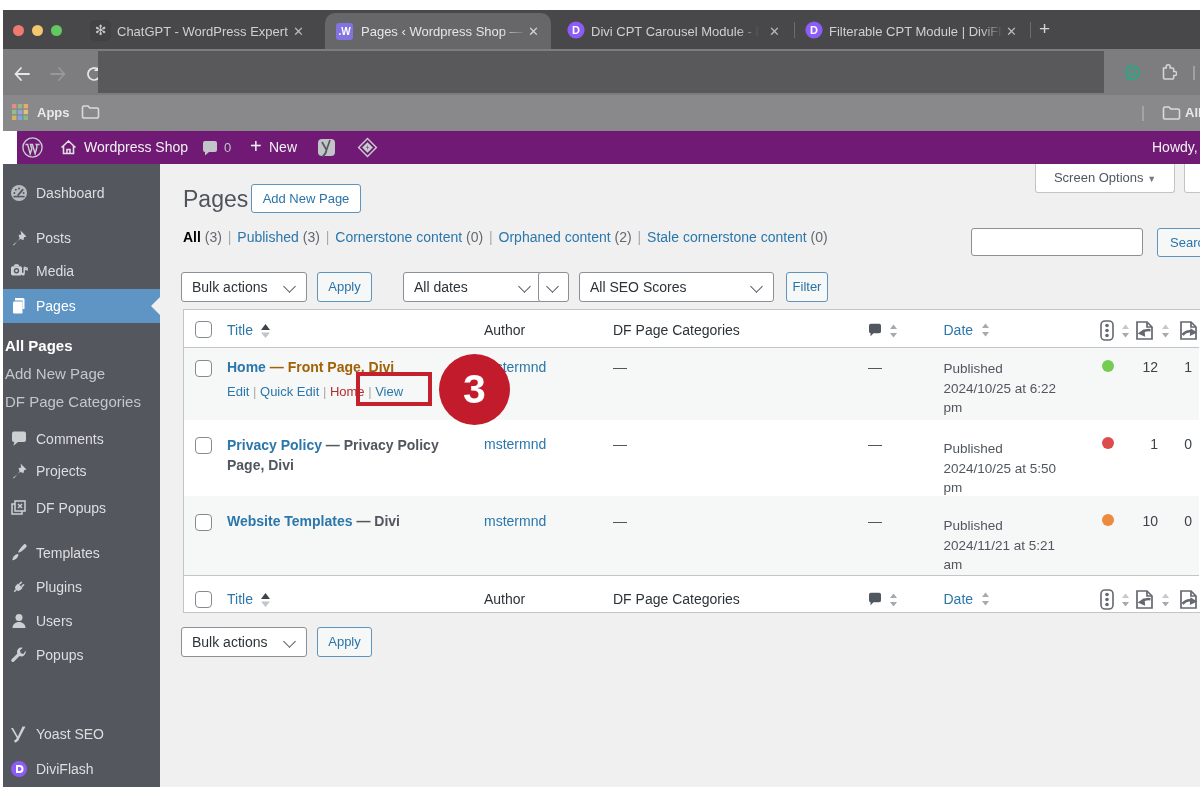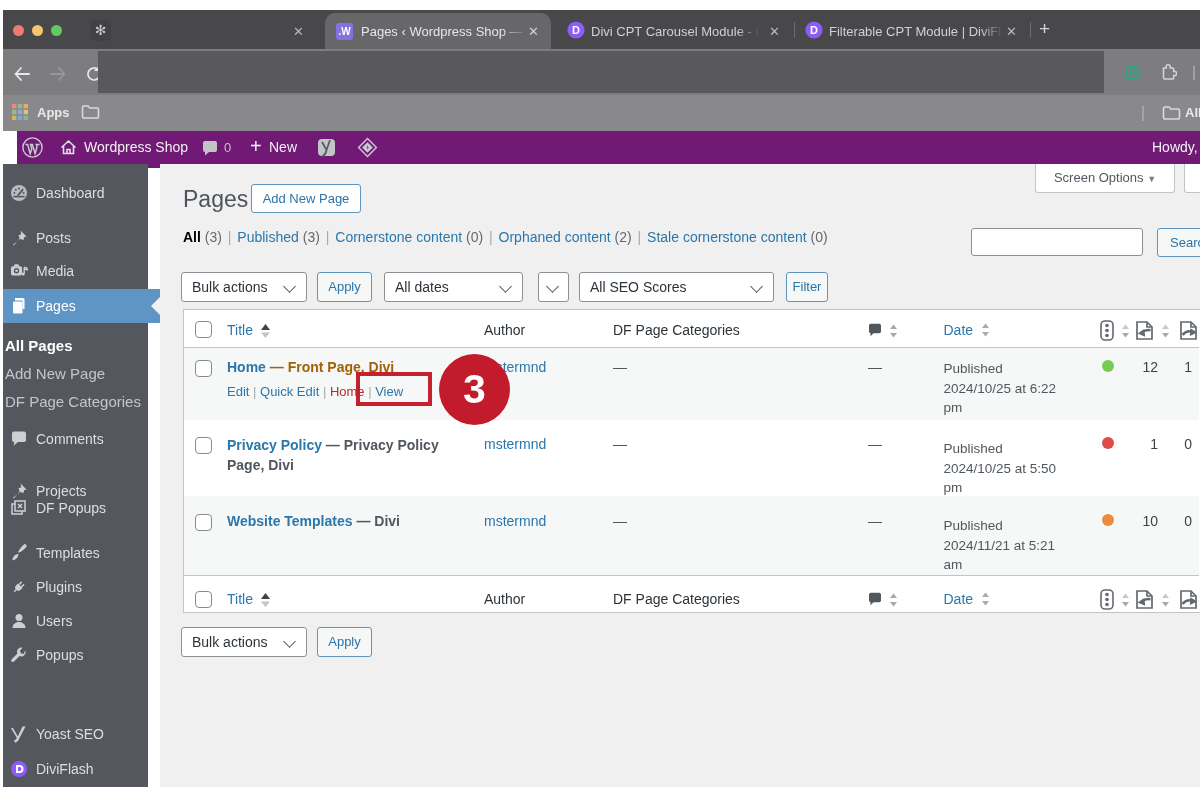--- a/index.html
+++ b/index.html
@@ -23,21 +23,21 @@
 #redact { left:98px; top:51px; width:1006px; height:42px; background:#59595b; }
 
 
 #bmbar { left:3px; top:95px; width:1197px; height:36px; background:#89898c; }
 
 
 #adminbar { left:17px; top:131px; width:1197px; height:37px; overflow:hidden; background:#701a75; color:#ebecec; font-size:13px; }
 #adminbar .it { position:absolute; top:0; height:33px; line-height:33px; }
 
 
-#sidebar { left:3px; top:164px; width:145px; height:623px; background:#54585e; color:#dcdee0; font-size:14px;text-align:right; }
+#sidebar { left:3px; top:164px; width:157px; height:623px; background:#54585e; color:#dcdee0; font-size:14px;text-align:right; }
 .mi { position:absolute; left:0; width:157px; height:34px; line-height:34px; }
 .mi .ic { position:absolute; left:6.5px; top:8px; width:18px; height:18px; }
 .mi .lb { position:absolute; left:33px; }
 .smi { position:absolute; left:2px; font-size:15px; color:#c3c7cb; }
 #pages-active { background:#5e95c5; color:#fff; }
 #menu-arrow { left:142px; top:297px; width:0; height:0; border:9px solid transparent; border-right:9px solid #f0f0f1; }
 
 
 #main { left:160px; top:164px; width:1040px; height:623px; background:#f0f0f1; color:#3c434a; }
 .panelbtn { position:absolute; background:#fff; border:1px solid #c3c4c7; border-top:none; color:#50575e; font-size:13px; text-align:center; }
@@ -50,20 +50,21 @@
 </style>
 </head>
 <body>
 
 <div class="abs" id="tabbar">
   <div class="abs tl" id="tl-r"></div>
   <div class="abs tl" id="tl-y"></div>
   <div class="abs tl" id="tl-g"></div>
 
   <div class="abs" style="left:87px;top:10px;width:21px;height:21px;border-radius:5px;background:#424245;color:#c5c6c7;font-size:14px;line-height:21px;text-align:center;">✻</div>
+  <div class="abs tabtxt" style="left:114px;top:1.5px;">ChatGPT - WordPress Expert</div>
   <div class="abs tabx" style="left:290px;top:1.5px;">✕</div>
 
   <div class="abs" id="activetab">
     <div class="abs" style="left:11px;top:10px;width:17px;height:17px;border-radius:3px;background:#8373e0;color:#fff;font-size:10px;font-weight:700;text-align:center;line-height:17px;">.W</div>
     <div class="abs tabtxt" style="left:36px;top:-1.5px;width:170px;overflow:hidden;color:#e6e6e7;-webkit-mask-image:linear-gradient(90deg,#000 82%,transparent 98%);">Pages ‹ Wordpress Shop — W</div>
     <div class="abs" style="left:203px;top:-1.5px;color:#d3d4d5;font-size:13px;line-height:39px;">✕</div>
   </div>
 
   <svg class="abs" style="left:564px;top:11px;" width="18" height="18" viewBox="0 0 18 18">
     <circle cx="9" cy="9" r="8.6" fill="#8b5cf6"></circle>
@@ -208,21 +209,21 @@
   </div>
   <div class="smi" style="top:173px;font-weight:700;color:#fff;">All Pages</div>
   <div class="smi" style="top:201px;">Add New Page</div>
   <div class="smi" style="top:229px;">DF Page Categories</div>
   <div class="mi" style="top:258px;">
     <svg class="ic" viewBox="0 0 18 18">
         <path d="M2 3.5 a2 2 0 0 1 2-2 h10 a2 2 0 0 1 2 2 v6.5 a2 2 0 0 1 -2 2 H8 l-4.5 3.8 0.8-3.8 H4 a2 2 0 0 1 -2 -2 Z" fill="#cdd0d3"></path>
       </svg>
     <span class="lb">Comments</span>
   </div>
-  <div class="mi" style="top:310px;padding-left:32px;">
+  <div class="mi" style="top:290px;padding-left:32px;">
     <svg class="ic" viewBox="0 0 18 18">
         <path d="M10.5 1.5 l6 6 -2.5 0.8 -0.4 2.7 -4.2-1.2 -5.6 6.8 -0.8-0.8 6.8-5.6 -1.2-4.2 2.7-0.4 Z" fill="#cdd0d3"></path>
       </svg>
     <span class="lb">Projects</span>
   </div>
   <div class="mi" style="top:327px;">
     <svg class="ic" viewBox="0 0 18 18">
         <rect x="2" y="5" width="10" height="10" fill="none" stroke="#cdd0d3" stroke-width="1.5"></rect>
         <rect x="5" y="2" width="10" height="10" fill="#54585e" stroke="#cdd0d3" stroke-width="1.5"></rect>
         <path d="M8 5 l4 4 m0 -4 l-4 4" stroke="#cdd0d3" stroke-width="1.4"></path>
@@ -292,21 +293,21 @@
   </div>
 
   <div class="abs" style="left:811px;top:64px;width:172px;height:28px;background:#fff;border:1px solid #8c8f94;border-radius:3px;"></div>
   <div class="btn-sec" style="left:997px;top:64px;width:60px;height:29px;line-height:27px;background:#f6f7f7;text-align:left;padding-left:12px;">Search</div>
 
   <div class="selbox" style="left:21px;top:108px;width:126px;height:30px;">
       <span style="position:absolute;left:10px;top:6px;">Bulk actions</span>
       <span class="chev" style="right:12px;top:9px;"></span>
     </div>
   <div class="btn-sec" style="left:157px;top:108px;width:55px;height:30px;line-height:28px;">Apply</div>
-  <div class="selbox" style="left:224px;top:108px;width:139px;height:30px;padding-left:20px;">
+  <div class="selbox" style="left:243px;top:108px;width:139px;height:30px;padding-left:20px;">
       <span style="position:absolute;left:10px;top:6px;">All dates</span>
       <span class="chev" style="right:12px;top:9px;"></span>
     </div>
   <div class="selbox" style="left:378px;top:108px;width:31px;height:30px;">
       <span class="chev" style="right:11px;top:9px;"></span>
     </div>
   <div class="selbox" style="left:419px;top:108px;width:195px;height:30px;">
       <span style="position:absolute;left:10px;top:6px;">All SEO Scores</span>
       <span class="chev" style="right:12px;top:9px;"></span>
     </div>

